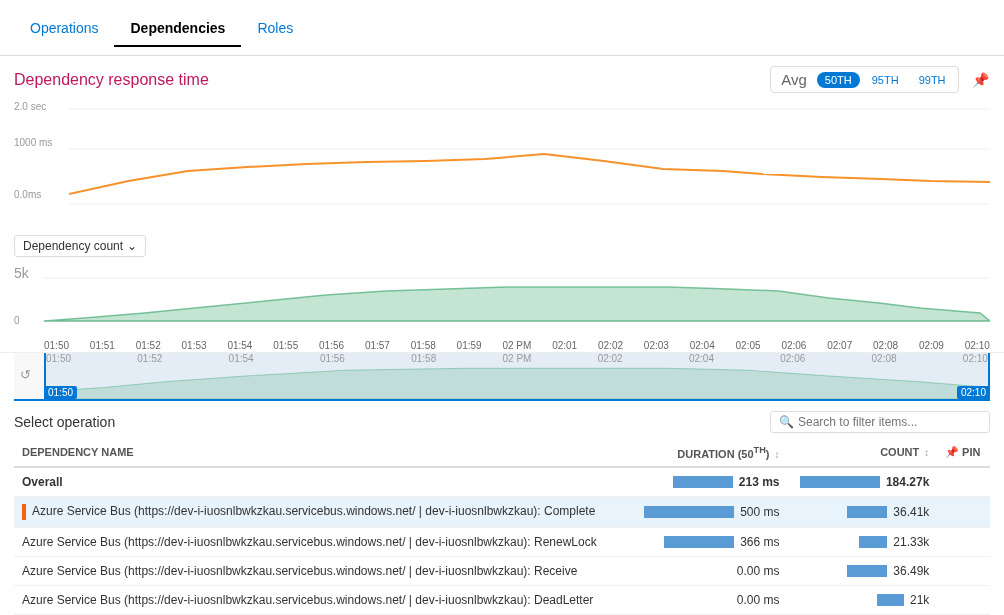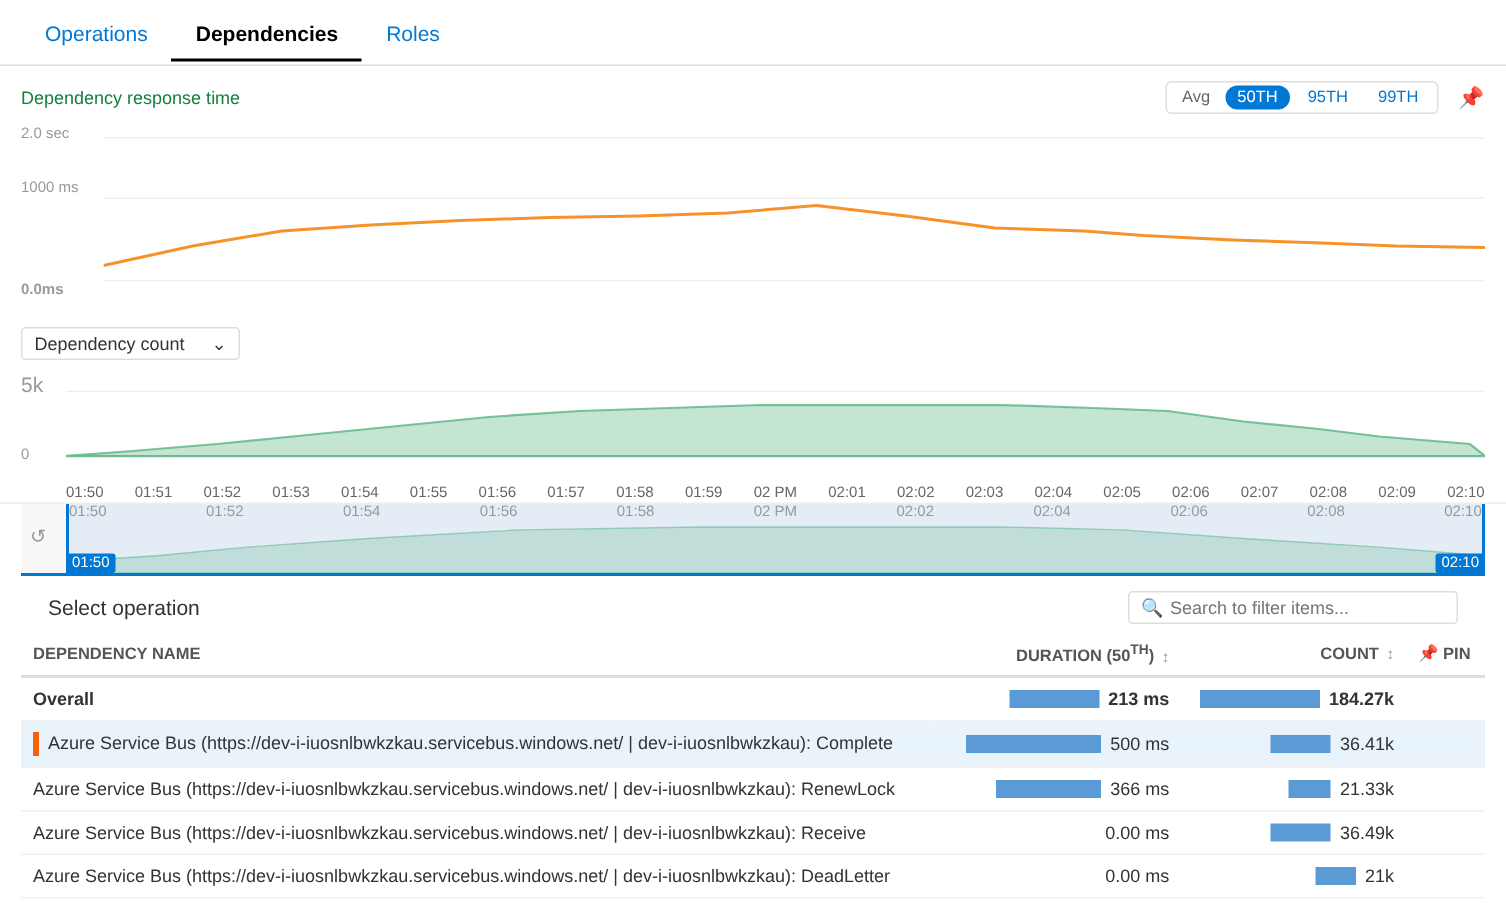--- a/index.html
+++ b/index.html
@@ -1,40 +1,40 @@
 <!DOCTYPE html>
 <html><head>
   <meta charset="utf-8">
   <style>
     * { box-sizing: border-box; margin: 0; padding: 0; }
     body { font-family: 'Segoe UI', Arial, sans-serif; font-size: 12px; color: #333; background: #fff; width: 1004px; }
     
     
-    .tabs { display: flex; align-items: center; border-bottom: 1px solid #ddd; padding: 0 14px; height: 44px; }
+    .tabs { display: flex; align-items: center; border-bottom: 1px solid #ddd; padding: 0 14px; height: 56px; }
     .tab { padding: 10px 16px; cursor: pointer; font-size: 14px; color: #0078d4; position: relative; }
     .tab.active { color: #000; font-weight: 600; }
     .tab.active::after { content: ''; position: absolute; bottom: -1px; left: 0; right: 0; height: 2px; background: #000; }
 
     
     .section { padding: 10px 14px; }
 
     
     .chart-header { display: flex; align-items: center; justify-content: space-between; margin-bottom: 6px; }
-    .chart-title { font-size: 12px; font-weight: 400; color: #15803d; }
+    .chart-title { font-size: 16px; font-weight: 400; color: #be185d; }
     .percentile-bar { display: flex; align-items: center; gap: 4px; border: 1px solid #ddd; border-radius: 4px; padding: 2px 4px; }
-    .perc-label { font-size: 11px; color: #666; padding: 2px 6px; }
+    .perc-label { font-size: 15px; color: #666; padding: 2px 6px; }
     .perc-btn { font-size: 11px; padding: 2px 8px; border-radius: 3px; cursor: pointer; border: none; background: transparent; color: #0078d4; }
     .perc-btn.active { background: #0078d4; color: #fff; border-radius: 10px; }
     .pin-btn { cursor: pointer; color: #666; font-size: 14px; margin-left: 8px; }
 
     
-    .dropdown-btn { display: flex; align-items: center; gap: 18px; border: 1px solid #ddd; border-radius: 3px; padding: 3px 8px; cursor: pointer; font-size: 12px; color: #333; background: #fff; margin: 6px 0; }
-
-    
-    .select-op-header { display: flex; align-items: center; justify-content: space-between; padding: 10px 32px 6px; }
+    .dropdown-btn { display: flex; align-items: center; gap: 4px; border: 1px solid #ddd; border-radius: 3px; padding: 3px 8px; cursor: pointer; font-size: 12px; color: #333; background: #fff; margin: 6px 0; }
+
+    
+    .select-op-header { display: flex; align-items: center; justify-content: space-between; padding: 10px 14px 6px; }
     .select-op-title { font-size: 14px; color: #333; }
     .search-box { display: flex; align-items: center; border: 1px solid #ddd; border-radius: 3px; padding: 3px 8px; gap: 4px; width: 220px; }
     .search-box input { border: none; outline: none; font-size: 12px; width: 100%; color: #666; }
 
     
     .table-container { padding: 0 14px; }
     table { width: 100%; border-collapse: collapse; font-size: 12px; }
     thead tr { border-bottom: 2px solid #ddd; margin-top: 47px; }
     thead th { padding: 6px 8px; text-align: left; font-size: 11px; font-weight: 600; color: #555; white-space: nowrap; }
     tbody tr { border-bottom: 1px solid #f0f0f0; }
@@ -66,21 +66,21 @@
         <button class="perc-btn">99TH</button>
       </div>
       <span class="pin-btn">📌</span>
     </div>
   </div>
 </div>
 
 <div style="position:relative; margin: 0 14px; height: 130px;">
   <span style="position:absolute;top:2px;left:0;font-size:10px;color:#999;">2.0 sec</span>
   <span style="position:absolute;top:38px;left:0;font-size:10px;color:#999;">1000 ms</span>
-  <span style="position:absolute;top:106px;left:0;font-size:10px;color:#999;font-weight:bold;">0.0ms</span>
+  <span style="position:absolute;top:90px;left:0;font-size:10px;color:#999;">0.0ms</span>
   <svg style="position:absolute;left:55px;right:0;top:0;bottom:0;width:calc(100% - 55px);height:100%;" viewBox="0 0 930 130" preserveAspectRatio="none">
 
     <line x1="0" y1="10" x2="930" y2="10" stroke="#eee" stroke-width="1"></line>
     <line x1="0" y1="50" x2="930" y2="50" stroke="#eee" stroke-width="1"></line>
     <line x1="0" y1="105" x2="930" y2="105" stroke="#eee" stroke-width="1"></line>
 
     <polyline points="0,95 60,82 120,72 180,68 240,65 300,63 360,62 420,60 480,55 540,62 600,70 660,72 700,75 760,78 820,80 870,82 930,83" fill="none" stroke="#f7922a" stroke-width="2"></polyline>
   </svg>
 </div>
 

